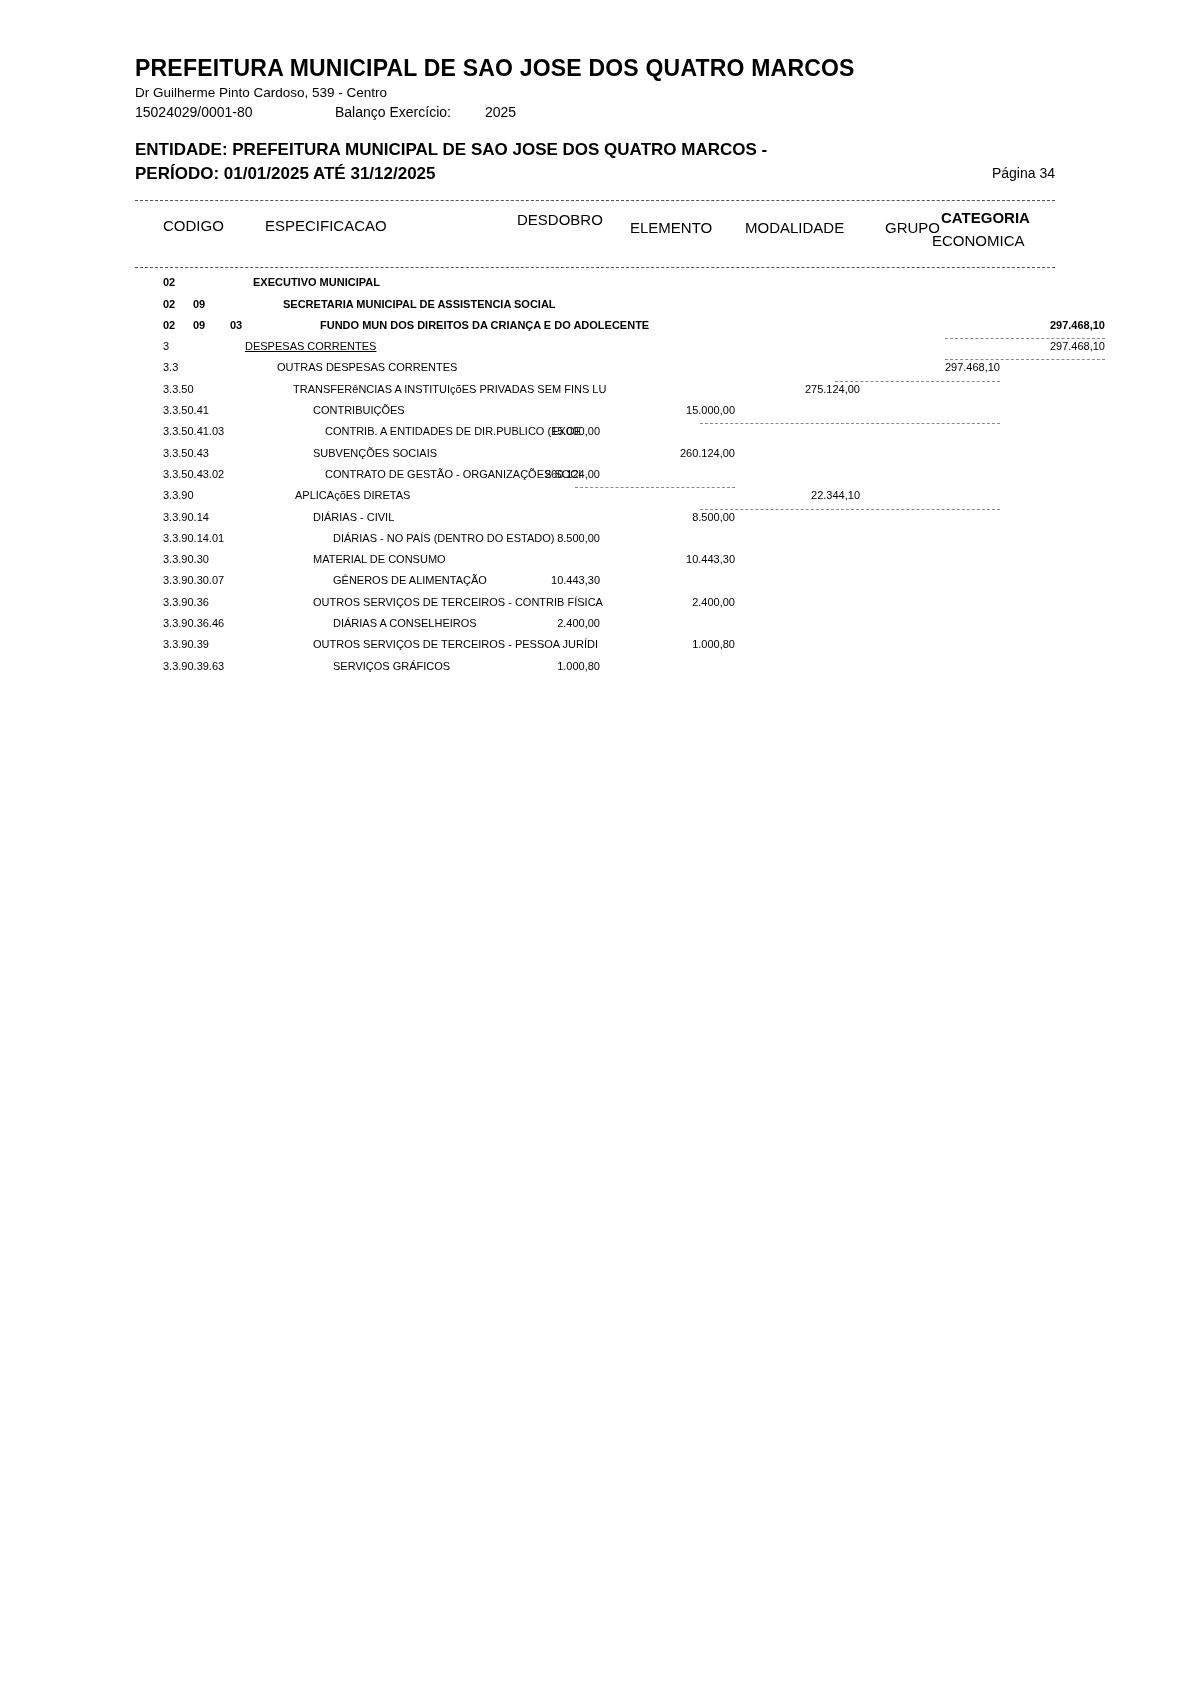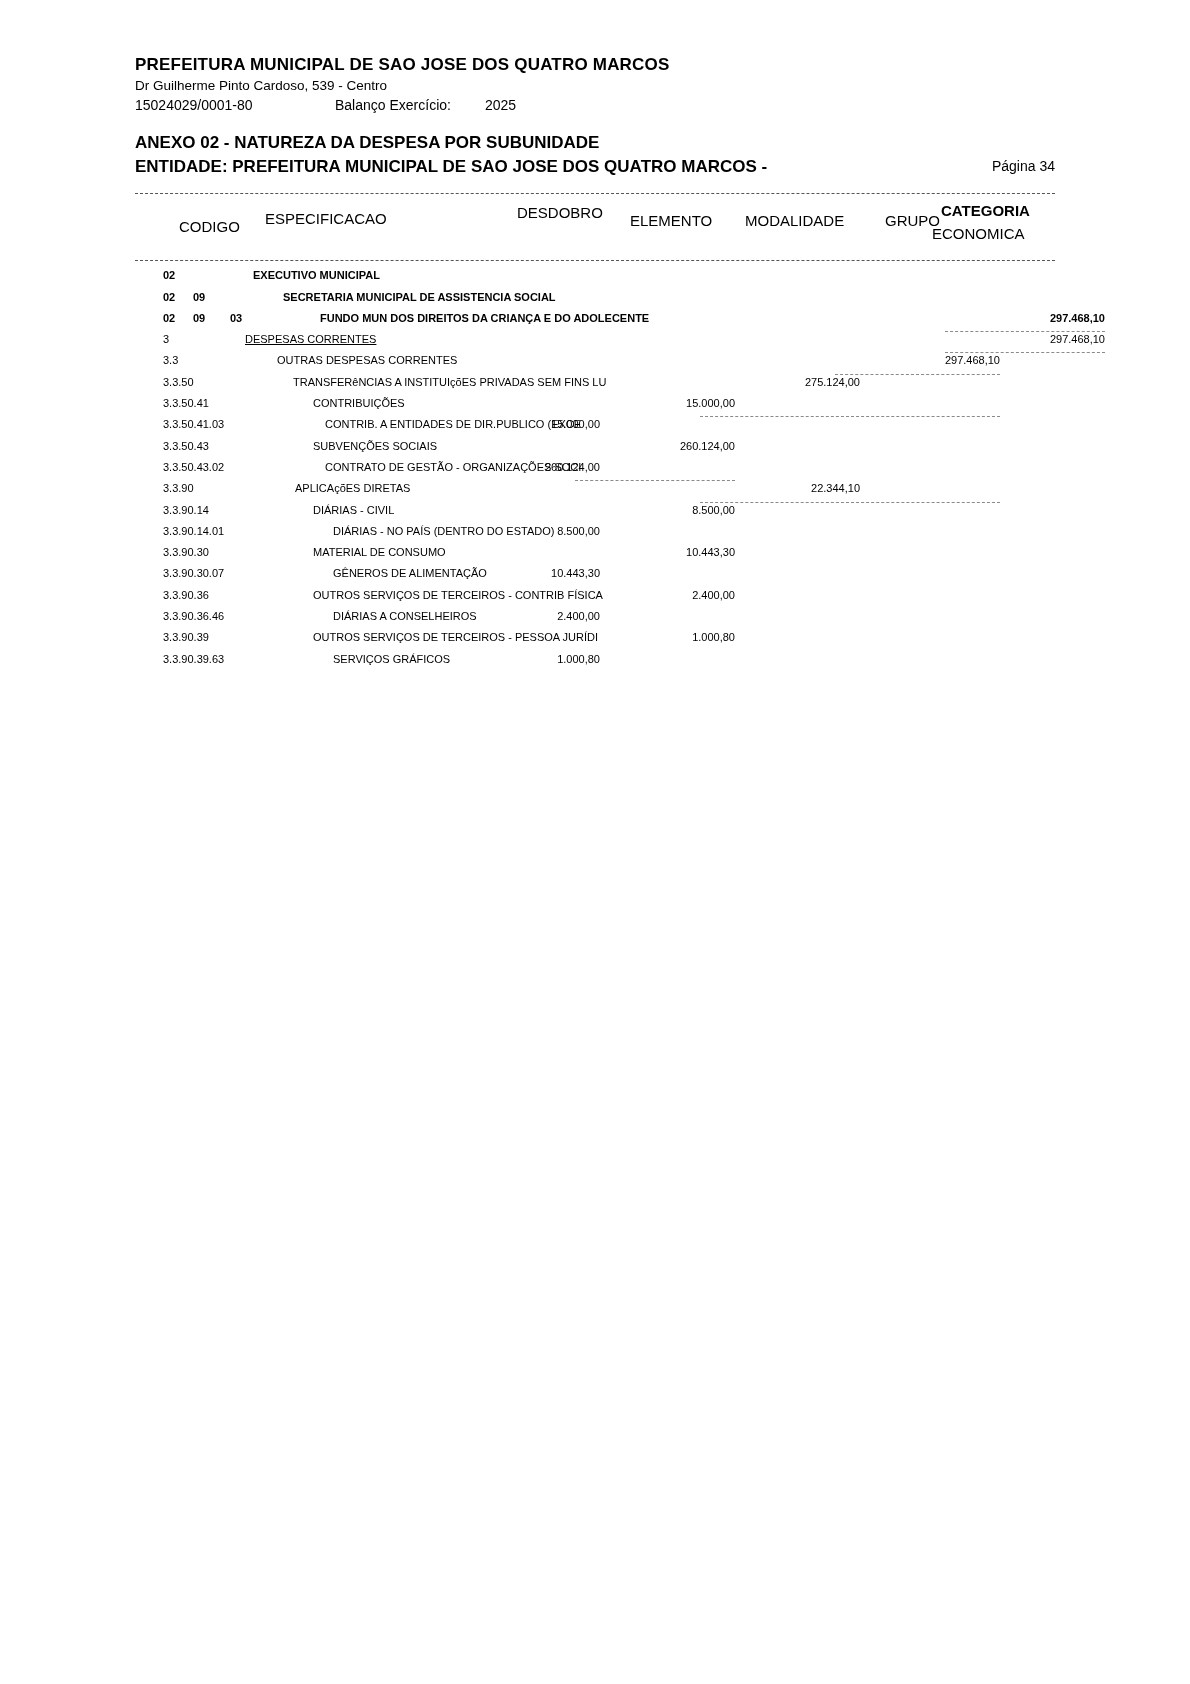--- a/index.html
+++ b/index.html
@@ -17,21 +17,21 @@
   .page {
     position: relative;
     width: 1190px;
     height: 1684px;
     box-sizing: border-box;
     padding: 55px 135px 0 135px;
   }
 
   
   .org-title {
-    font-size: 17px;
+    font-size: 23px;
     font-weight: bold;
     letter-spacing: 0.2px;
     margin: 0 0 3px 0;
     white-space: nowrap;
   }
   .org-address {
     font-size: 13.5px;
     margin: 0 0 4px 0;
   }
   .org-line3 {
@@ -69,21 +69,21 @@
   }
   .thead {
     position: relative;
     height: 52px;
   }
   .thead .h {
     position: absolute;
     font-size: 15px;
     white-space: nowrap;
   }
-  .h-codigo { left: 44px; top: 16px; margin-top: 8px; }
+  .h-codigo { left: 28px; top: 16px; }
   .h-espec { left: 130px; top: 16px; }
   .h-desdobro { left: 382px; top: 10px; }
   .h-elemento { left: 495px; top: 18px; }
   .h-modalidade { left: 610px; top: 18px; }
   .h-grupo { left: 750px; top: 18px; }
   .h-cat { left: 806px; top: 8px; font-weight: bold; }
   .h-cat2 { left: 797px; top: 31px; }
 
   .rows {
     position: relative;
@@ -130,22 +130,22 @@
   <div class="header">
     <div class="org-title">PREFEITURA MUNICIPAL DE SAO JOSE DOS QUATRO MARCOS</div>
     <div class="org-address">Dr Guilherme Pinto Cardoso, 539 - Centro</div>
     <div class="org-line3">
       <span class="org-cnpj">15024029/0001-80</span>
       <span class="bal-label">Balanço Exercício:</span>
       <span class="bal-value">2025</span>
     </div>
 
     <div class="report-block">
-      <div class="report-line">ANEXO 02 - NATUREZA DA DESPESA POR SUBUNIDADE</div>
       <div class="report-line">ENTIDADE: PREFEITURA MUNICIPAL DE SAO JOSE DOS QUATRO MARCOS -</div>
+      <div class="report-line">PERÍODO: 01/01/2025 ATÉ 31/12/2025</div>
       <div class="page-number">Página 34</div>
     </div>
   </div>
 
   <div class="sep"></div>
 
   <div class="thead">
     <div class="h h-codigo">CODIGO</div>
     <div class="h h-espec">ESPECIFICACAO</div>
     <div class="h h-desdobro">DESDOBRO</div>

